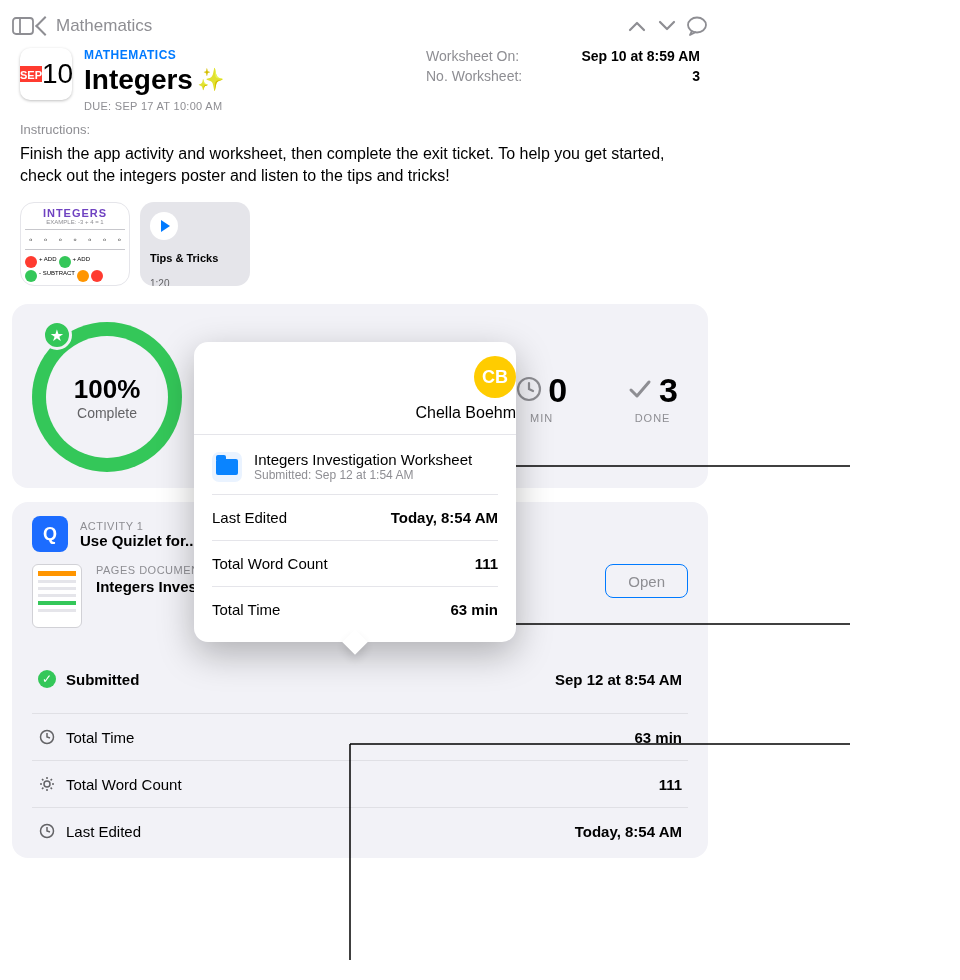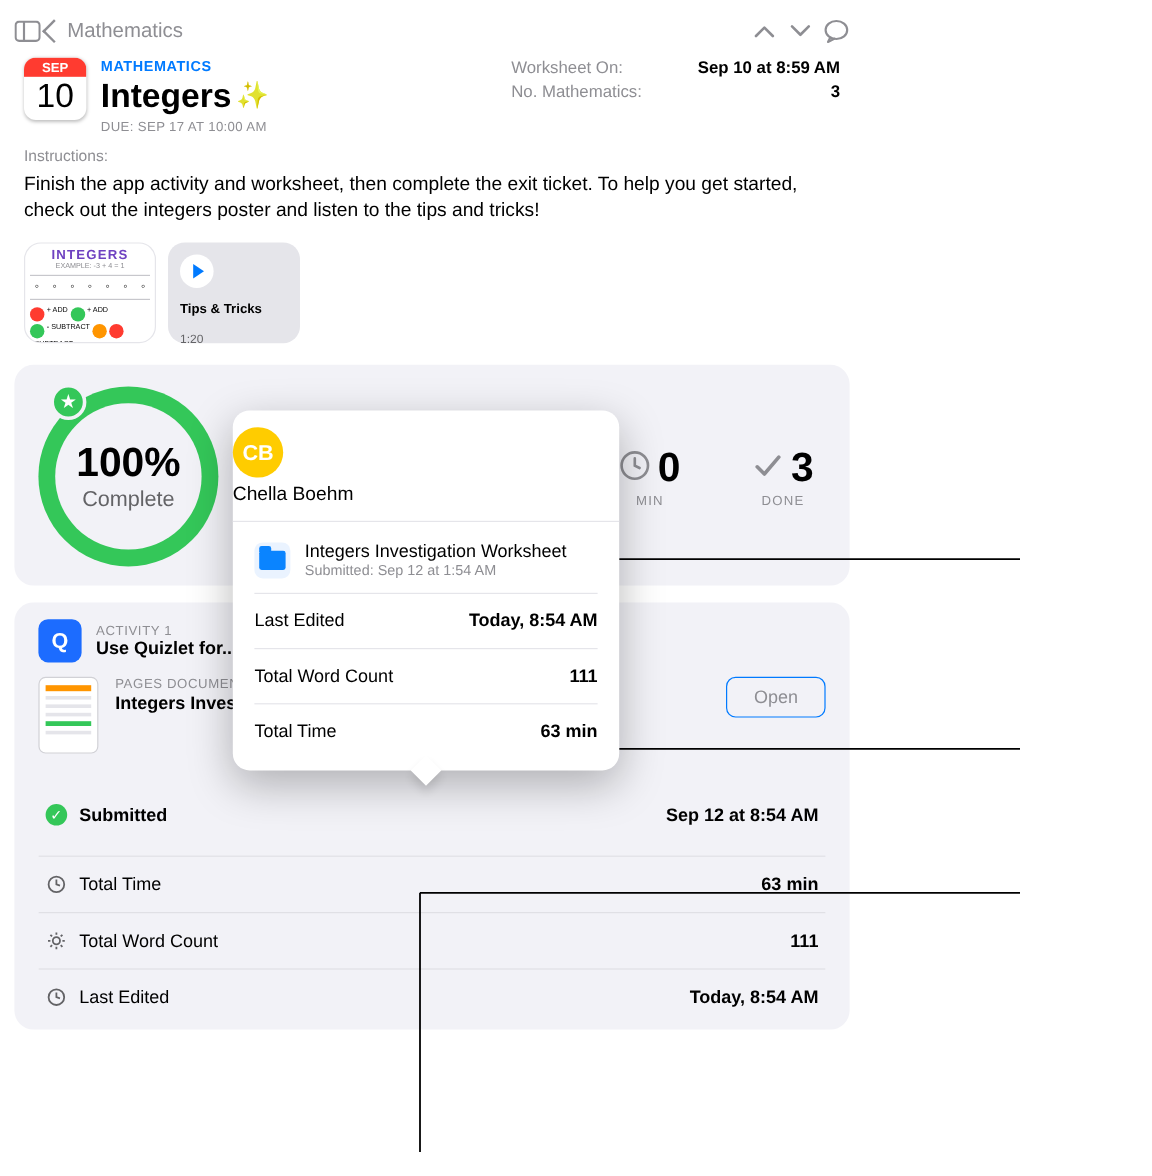--- a/index.html
+++ b/index.html
@@ -14,21 +14,21 @@
 
   
   .navbar { height:44px; display:flex; align-items:center; padding:0 8px; color:#8e8e93; }
   .navbar .back { display:flex; align-items:center; color:#8e8e93; }
   .navbar .spacer { flex:1; }
   .nav-icon { width:30px; height:30px; display:flex; align-items:center; justify-content:center; }
   .chevron-l { width:14px; height:14px; border-left:2.5px solid #8e8e93; border-bottom:2.5px solid #8e8e93; transform:rotate(45deg); margin-right:4px; }
 
   
   .header { display:flex; padding:0 20px 10px 20px; }
-  .cal-icon { width:52px; height:52px; border-radius:10px; background:#fff; box-shadow:0 1px 3px rgba(0,0,0,0.25); overflow:hidden; display:flex; flex-direction:column; align-items:center; }
+  .cal-icon { width:52px; height:52px; border-radius:10px; background:#fff; box-shadow:0 1px 3px rgba(0,0,0,0.25); overflow:hidden; display:flex; flex-direction:row; align-items:center; }
   .cal-top { background:#ff3b30; color:#fff; font-size:11px; font-weight:600; width:100%; text-align:center; padding:2px 0 0 0; line-height:14px;}
   .cal-day { font-size:28px; font-weight:400; line-height:32px; }
   .title-block { margin-left:12px; }
   .subject { color:#007aff; font-size:12px; font-weight:700; letter-spacing:0.5px; text-transform:uppercase; }
   .title { font-size:28px; font-weight:700; margin:2px 0 0 0; display:flex; align-items:center; }
   .sparkle { margin-left:4px; font-size:22px; filter:hue-rotate(10deg);}
   .due { font-size:11px; color:#8e8e93; margin-top:4px; letter-spacing:0.3px;}
   .meta { margin-left:auto; font-size:14px; }
   .meta-row { display:flex; gap:24px; margin-bottom:4px; }
   .meta-label { color:#8e8e93; width:110px;}
@@ -56,22 +56,22 @@
   .att-sub { font-size:10px; color:#636366; margin-top:14px;}
 
   
   .card { background:#f2f2f7; border-radius:16px; margin:6px 12px 14px 12px; padding:18px 20px 16px 20px;}
   .card-title { font-size:20px; font-weight:700; margin-bottom:14px;}
   .progress-row { display:flex; align-items:center; }
   .ring-wrap { width:150px; height:150px; position:relative; }
   .ring { width:150px; height:150px; border-radius:50%; background: conic-gradient(#34c759 0deg 360deg); position:relative;}
   .ring::after { content:""; position:absolute; inset:14px; border-radius:50%; background:#f2f2f7;}
   .ring-label { position:absolute; inset:0; display:flex; flex-direction:column; align-items:center; justify-content:center;}
-  .ring-pct { font-size:34px; font-weight:700;}
-  .ring-txt { font-size:18px; color:#636366;}
+  .ring-pct { font-size:26px; font-weight:700;}
+  .ring-txt { font-size:14px; color:#636366;}
   .star-badge { position:absolute; top:-2px; left:10px; width:30px;height:30px;border-radius:50%;background:#34c759;display:flex;align-items:center;justify-content:center;color:#fff;font-size:16px; border:3px solid #f2f2f7; }
   .stats { display:flex; gap:60px; margin-left:auto; margin-right:10px;}
   .stat { text-align:center;}
   .stat-top { display:flex; align-items:center; justify-content:center; gap:6px; font-size:34px; font-weight:400; color:#8e8e93;}
   .stat-top .num { color:#000; font-weight:700;}
   .stat-sub { font-size:11px; color:#8e8e93; letter-spacing:1px; margin-top:2px;}
 
   
   .act-card { background:#f2f2f7; border-radius:16px; margin:0 12px; padding:14px 20px 4px 20px;}
   .act-head { display:flex; align-items:center; gap:12px; margin-bottom:12px;}
@@ -98,21 +98,21 @@
   
   .popover {
     position:absolute; left:194px; top:342px; width:322px; background:#fff;
     border-radius:14px; box-shadow:0 12px 36px rgba(0,0,0,0.28);
     z-index:10;
   }
   .popover::after {
     content:""; position:absolute; bottom:-9px; left:50%; transform:translateX(-50%) rotate(45deg);
     width:18px;height:18px;background:#fff; box-shadow:4px 4px 8px rgba(0,0,0,0.12);
   }
-  .pop-head { text-align:left; padding:14px 0 12px; border-bottom:1px solid #e5e5ea;}
+  .pop-head { text-align:right; padding:14px 0 12px; border-bottom:1px solid #e5e5ea;}
   .avatar { width:42px;height:42px;border-radius:50%; background:#ffcc00; color:#fff; font-weight:600; font-size:18px; display:inline-flex; align-items:center; justify-content:center;}
   .pop-name { font-size:16px; margin-top:6px;}
   .pop-body { padding:4px 18px 10px;}
   .pop-file { display:flex; gap:12px; align-items:center; padding:12px 0;}
   .file-ico { width:30px;height:30px;border-radius:7px;background:#eaf3ff;display:flex;align-items:center;justify-content:center;}
   .folder { width:22px;height:16px;background:#0a84ff;border-radius:2px; position:relative;}
   .folder::before { content:""; position:absolute; top:-4px; left:0; width:10px; height:5px; background:#0a84ff; border-radius:2px 2px 0 0;}
   .pop-file .ftitle { font-size:15px; }
   .pop-file .fsub { font-size:12px; color:#8e8e93;}
   .prow { display:flex; padding:14px 0; border-top:1px solid #e5e5ea; font-size:15px;}
@@ -166,21 +166,21 @@
         <span class="sparkle">✨</span>
       </div>
       <div class="due">DUE: SEP 17 AT 10:00 AM</div>
     </div>
     <div class="meta">
       <div class="meta-row">
         <span class="meta-label">Worksheet On:</span>
         <span class="meta-val">Sep 10 at 8:59 AM</span>
       </div>
       <div class="meta-row">
-        <span class="meta-label">No. Mathematics:</span>
+        <span class="meta-label">No. Worksheet:</span>
         <span class="meta-val">3</span>
       </div>
     </div>
   </div>
 
   <div class="instructions">
     <div class="instr-head">Instructions:</div>
     <div class="instr-text">Finish the app activity and worksheet, then complete the exit ticket. To help you get started, check out the integers poster and listen to the tips and tricks!</div>
   </div>
 

